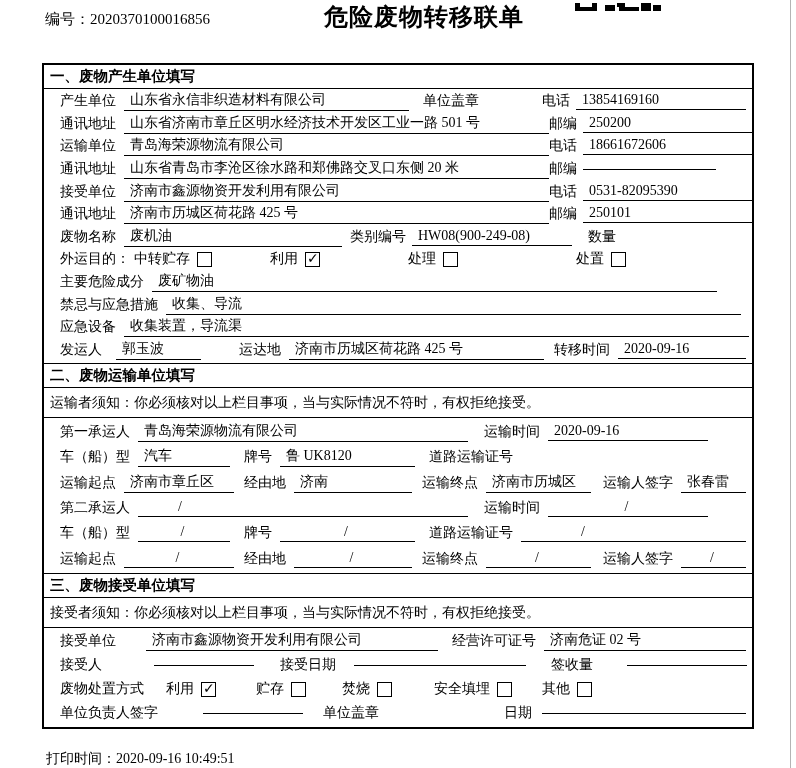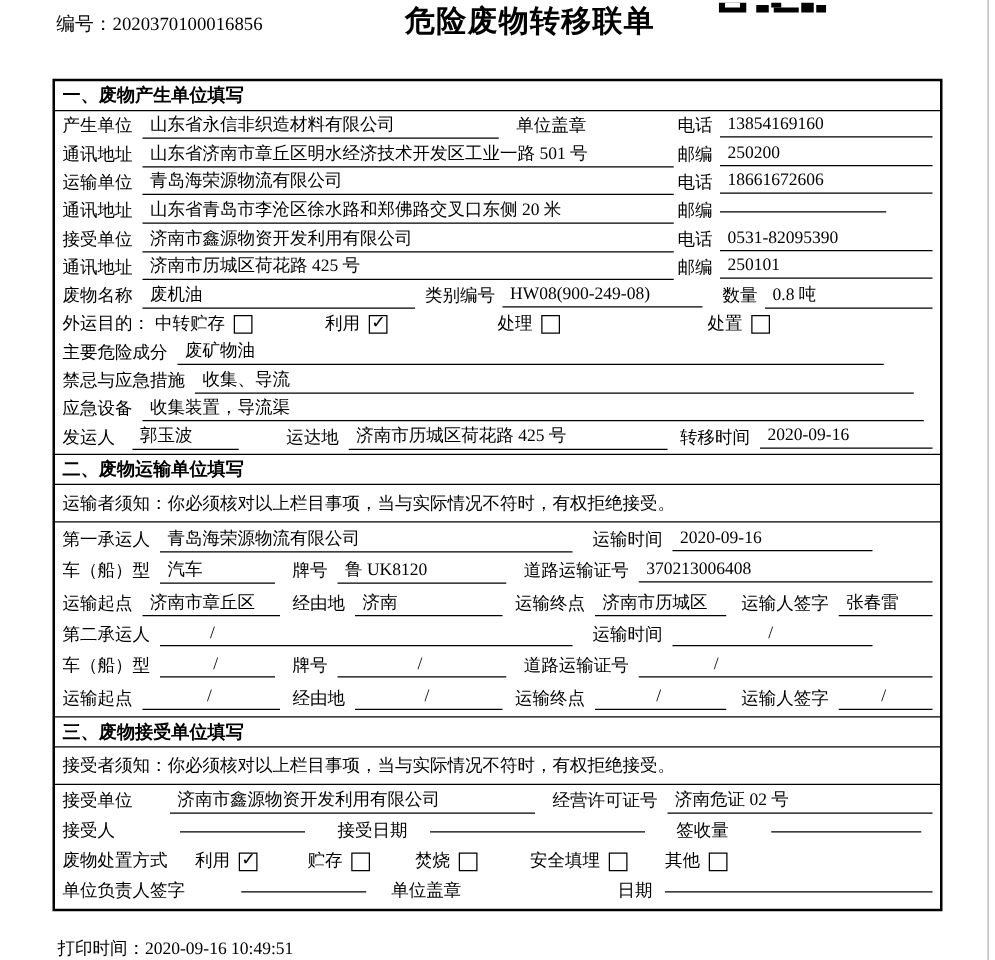--- a/index.html
+++ b/index.html
@@ -9,21 +9,21 @@
 
   .serial{position:absolute;left:45px;top:10px;font-size:15px;white-space:nowrap;}
   .doc-title{position:absolute;left:0;right:0;top:1px;text-align:center;transform:translateX(26px);
              font-size:24px;font-weight:bold;letter-spacing:1px;}
   .qr{position:absolute;left:575px;top:0;}
 
   .form-table{position:absolute;left:42px;top:63px;width:712px;border:2px solid #000;box-sizing:border-box;background:#fff;}
   .sec-head{height:23px;display:flex;align-items:center;padding-left:6px;font-weight:bold;
             font-size:14.5px;border-bottom:1px solid #000;}
   .sec-head.mid{border-top:1px solid #000;}
-  .body{padding:1px 6px 2px 6px;}
+  .body{padding:1px 6px 2px 16px;}
   .row{display:flex;align-items:center;white-space:nowrap;}
   .s1 .row{height:22.6px;}
   .s2 .row{height:25.4px;}
   .s3 .row{height:24px;}
   .notice{height:29px;display:flex;align-items:center;padding-left:6px;border-bottom:1px solid #000;}
   .lbl{flex:none;}
   .uv{flex:none;border-bottom:1px solid #000;padding:0 3px 1px 6px;overflow:hidden;box-sizing:border-box;}
   .uv.fill{flex:1;}
   .uv.ctr{text-align:center;padding-left:0;}
   .cbg{display:inline-flex;align-items:center;}
@@ -102,21 +102,20 @@
         <span class="lbl" style="margin-left:auto;">邮编</span>
         <span class="uv" style="width:170px;margin-left:6px;">250101</span>
       </div>
 
       <div class="row">
         <span class="lbl">废物名称</span>
         <span class="uv" style="width:218px;margin-left:8px;">废机油</span>
         <span class="lbl" style="margin-left:8px;">类别编号</span>
         <span class="uv" style="width:160px;margin-left:6px;">HW08(900-249-08)</span>
         <span class="lbl" style="margin-left:16px;">数量</span>
-        <span class="uv fill" style="margin-left:6px;">0.8 吨</span>
       </div>
 
 
       <div class="row">
         <span class="lbl">外运目的：</span>
         <span class="cbg" style="margin-left:4px;">
           <span>中转贮存</span>
           <span class="cb-box"></span>
         </span>
         <span class="cbg" style="margin-left:58px;">
@@ -168,21 +167,20 @@
         <span class="lbl" style="margin-left:16px;">运输时间</span>
         <span class="uv" style="width:160px;margin-left:8px;">2020-09-16</span>
       </div>
 
       <div class="row">
         <span class="lbl">车（船）型</span>
         <span class="uv" style="width:92px;margin-left:8px;">汽车</span>
         <span class="lbl" style="margin-left:14px;">牌号</span>
         <span class="uv" style="width:135px;margin-left:8px;">鲁 UK8120</span>
         <span class="lbl" style="margin-left:14px;">道路运输证号</span>
-        <span class="uv fill" style="margin-left:8px;">370213006408</span>
       </div>
 
       <div class="row">
         <span class="lbl">运输起点</span>
         <span class="uv" style="width:110px;margin-left:8px;">济南市章丘区</span>
         <span class="lbl" style="margin-left:10px;">经由地</span>
         <span class="uv" style="width:118px;margin-left:8px;">济南</span>
         <span class="lbl" style="margin-left:10px;">运输终点</span>
         <span class="uv" style="width:105px;margin-left:8px;">济南市历城区</span>
         <span class="lbl" style="margin-left:12px;">运输人签字</span>

